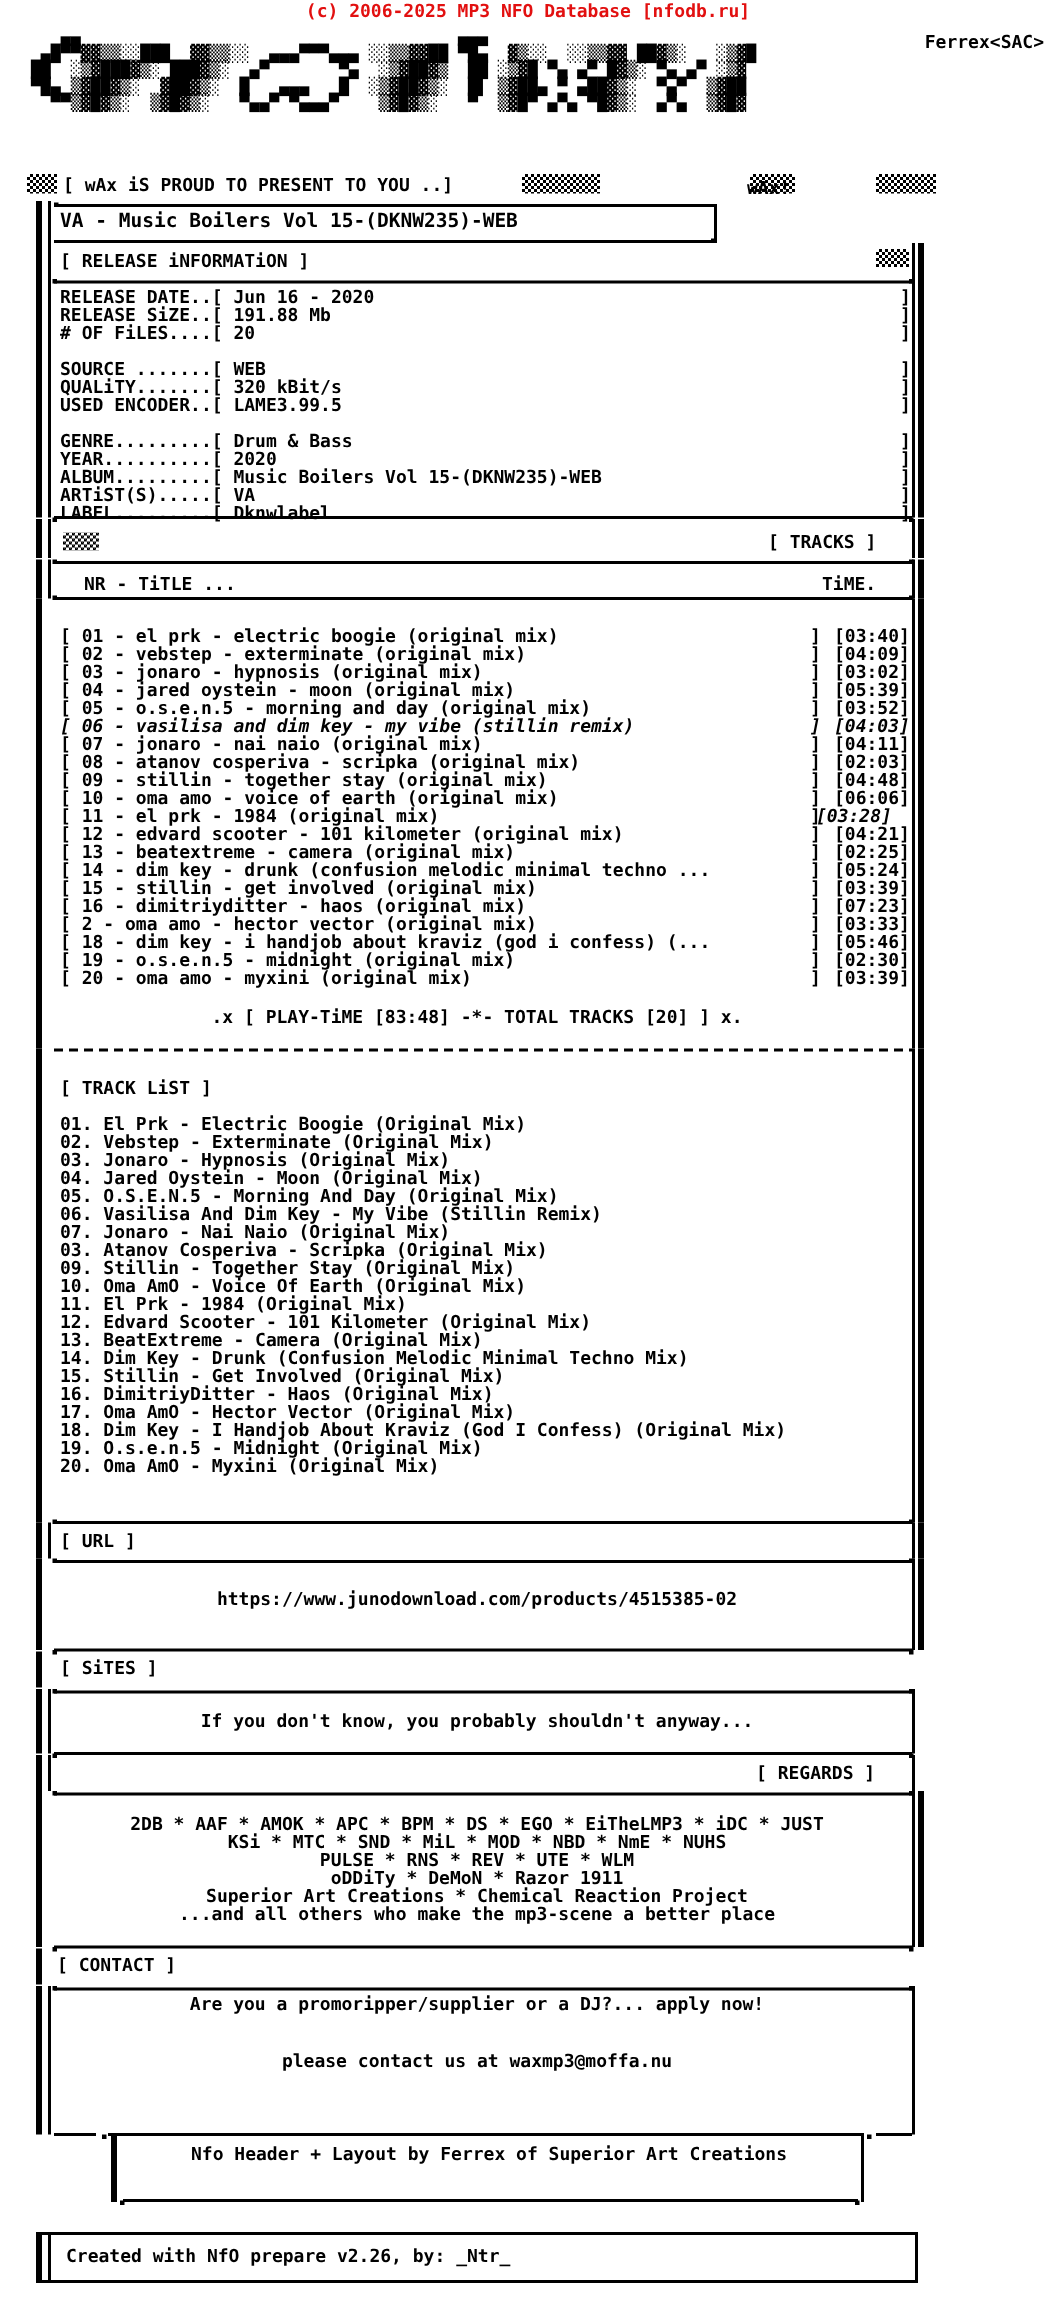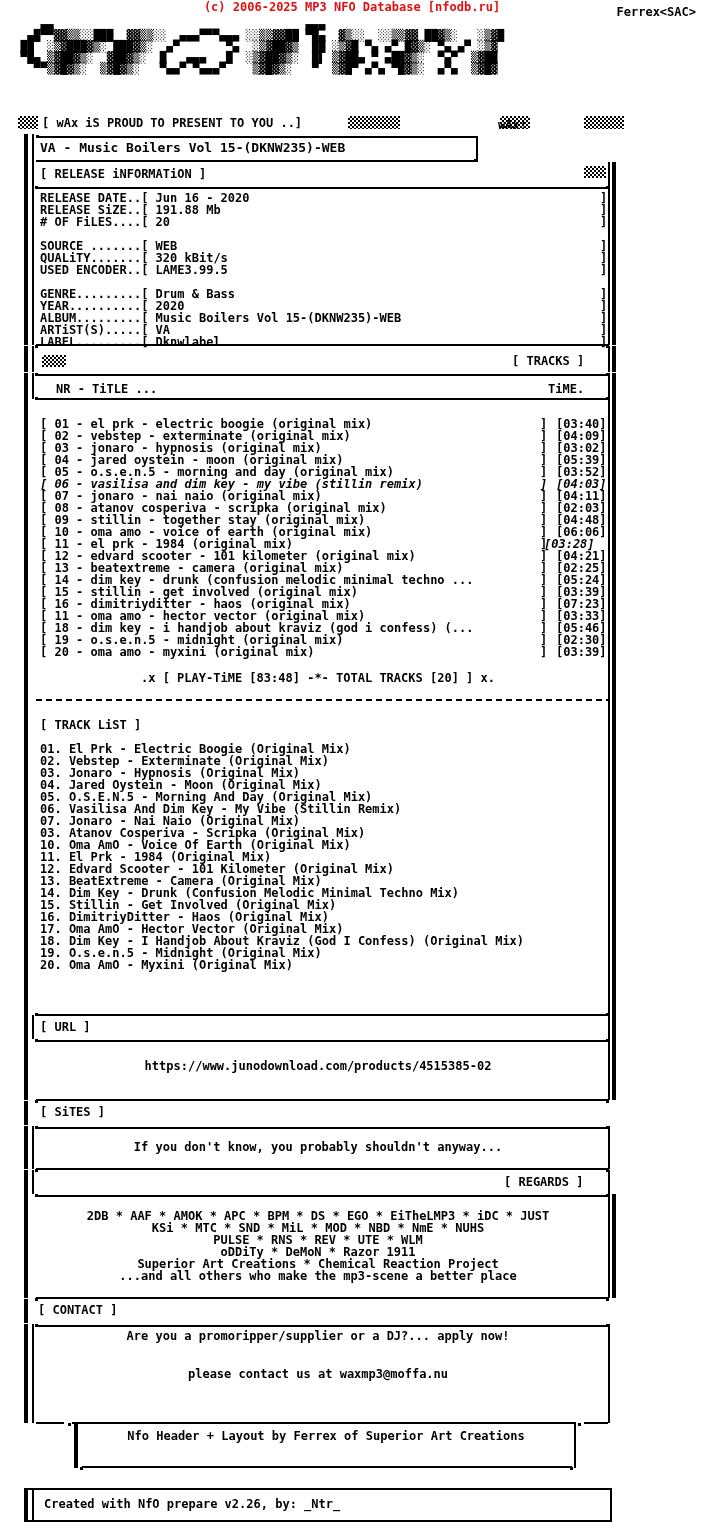--- a/index.html
+++ b/index.html
@@ -17,21 +17,21 @@
     letter-spacing:0px;white-space:pre;
   }
 
   
   .logo{
     position:absolute;left:14px;top:19px;
     font-size:11px;line-height:11px;white-space:pre;
     letter-spacing:0px;font-weight:bold;
   }
   .credit{
-    position:absolute;right:8px;top:6px;
+    position:absolute;right:8px;top:22px;
     font-size:12px;line-height:13px;white-space:pre;font-weight:bold;
   }
   .waxtag{
     position:absolute;left:498px;top:119px;
     font-size:12px;line-height:13px;white-space:pre;font-weight:bold;
   }
 
   
   .t{white-space:pre;font-size:12px;line-height:12px;font-weight:bold;}
 
@@ -163,21 +163,21 @@
         <div class="t" style="position: relative; width: 568px;"><span>[ 07 - jonaro - nai naio (original mix)</span><span style="position: absolute; left: 500px;">]</span><span style="position: absolute; left: 516px;">[04:11]</span></div>
         <div class="t" style="position: relative; width: 568px;"><span>[ 08 - atanov cosperiva - scripka (original mix)</span><span style="position: absolute; left: 500px;">]</span><span style="position: absolute; left: 516px;">[02:03]</span></div>
         <div class="t" style="position: relative; width: 568px;"><span>[ 09 - stillin - together stay (original mix)</span><span style="position: absolute; left: 500px;">]</span><span style="position: absolute; left: 516px;">[04:48]</span></div>
         <div class="t" style="position: relative; width: 568px;"><span>[ 10 - oma amo - voice of earth (original mix)</span><span style="position: absolute; left: 500px;">]</span><span style="position: absolute; left: 516px;">[06:06]</span></div>
         <div class="t" style="position: relative; width: 568px;"><span>[ 11 - el prk - 1984 (original mix)</span><span style="position: absolute; left: 500px;">]</span><span style="position: absolute; left: 504px; font-style: italic;">[03:28]</span></div>
         <div class="t" style="position: relative; width: 568px;"><span>[ 12 - edvard scooter - 101 kilometer (original mix)</span><span style="position: absolute; left: 500px;">]</span><span style="position: absolute; left: 516px;">[04:21]</span></div>
         <div class="t" style="position: relative; width: 568px;"><span>[ 13 - beatextreme - camera (original mix)</span><span style="position: absolute; left: 500px;">]</span><span style="position: absolute; left: 516px;">[02:25]</span></div>
         <div class="t" style="position: relative; width: 568px;"><span>[ 14 - dim key - drunk (confusion melodic minimal techno ...</span><span style="position: absolute; left: 500px;">]</span><span style="position: absolute; left: 516px;">[05:24]</span></div>
         <div class="t" style="position: relative; width: 568px;"><span>[ 15 - stillin - get involved (original mix)</span><span style="position: absolute; left: 500px;">]</span><span style="position: absolute; left: 516px;">[03:39]</span></div>
         <div class="t" style="position: relative; width: 568px;"><span>[ 16 - dimitriyditter - haos (original mix)</span><span style="position: absolute; left: 500px;">]</span><span style="position: absolute; left: 516px;">[07:23]</span></div>
-        <div class="t" style="position: relative; width: 568px;"><span>[ 11 - oma amo - hector vector (original mix)</span><span style="position: absolute; left: 500px;">]</span><span style="position: absolute; left: 516px;">[03:33]</span></div>
+        <div class="t" style="position: relative; width: 568px;"><span>[ 2 - oma amo - hector vector (original mix)</span><span style="position: absolute; left: 500px;">]</span><span style="position: absolute; left: 516px;">[03:33]</span></div>
         <div class="t" style="position: relative; width: 568px;"><span>[ 18 - dim key - i handjob about kraviz (god i confess) (...</span><span style="position: absolute; left: 500px;">]</span><span style="position: absolute; left: 516px;">[05:46]</span></div>
         <div class="t" style="position: relative; width: 568px;"><span>[ 19 - o.s.e.n.5 - midnight (original mix)</span><span style="position: absolute; left: 500px;">]</span><span style="position: absolute; left: 516px;">[02:30]</span></div>
         <div class="t" style="position: relative; width: 568px;"><span>[ 20 - oma amo - myxini (original mix)</span><span style="position: absolute; left: 500px;">]</span><span style="position: absolute; left: 516px;">[03:39]</span></div>
       </div>
   </div>
   <div class="t abs ctr" style="left:24px;top:672px;width:588px;">.x [ PLAY-TiME [83:48] -*- TOTAL TRACKS [20] ] x.</div>
 
   <div class="hdash" style="left:36px;top:699px;width:572px;"></div>
 
   <div class="vline2" style="left:24px;top:699px;height:316px;"></div>
@@ -187,20 +187,21 @@
   <div class="abs" style="left:40px;top:743px;">
     <div id="tracklist-rows">
         <div class="t ">01. El Prk - Electric Boogie (Original Mix)</div>
         <div class="t ">02. Vebstep - Exterminate (Original Mix)</div>
         <div class="t ">03. Jonaro - Hypnosis (Original Mix)</div>
         <div class="t ">04. Jared Oystein - Moon (Original Mix)</div>
         <div class="t ">05. O.S.E.N.5 - Morning And Day (Original Mix)</div>
         <div class="t ">06. Vasilisa And Dim Key - My Vibe (Stillin Remix)</div>
         <div class="t ">07. Jonaro - Nai Naio (Original Mix)</div>
         <div class="t ">03. Atanov Cosperiva - Scripka (Original Mix)</div>
+        <div class="t ">09. Stillin - Together Stay (Original Mix)</div>
         <div class="t ">10. Oma AmO - Voice Of Earth (Original Mix)</div>
         <div class="t ">11. El Prk - 1984 (Original Mix)</div>
         <div class="t ">12. Edvard Scooter - 101 Kilometer (Original Mix)</div>
         <div class="t ">13. BeatExtreme - Camera (Original Mix)</div>
         <div class="t ">14. Dim Key - Drunk (Confusion Melodic Minimal Techno Mix)</div>
         <div class="t ">15. Stillin - Get Involved (Original Mix)</div>
         <div class="t ">16. DimitriyDitter - Haos (Original Mix)</div>
         <div class="t ">17. Oma AmO - Hector Vector (Original Mix)</div>
         <div class="t ">18. Dim Key - I Handjob About Kraviz (God I Confess) (Original Mix)</div>
         <div class="t ">19. O.s.e.n.5 - Midnight (Original Mix)</div>

